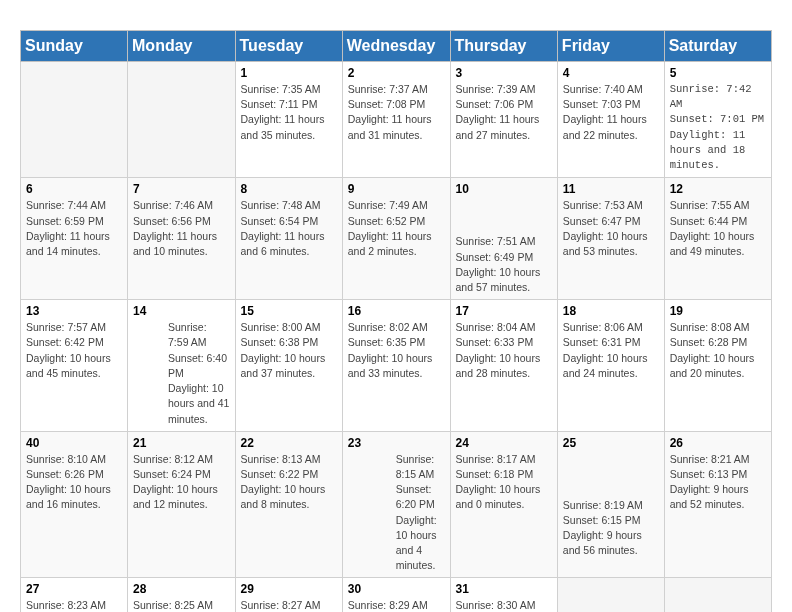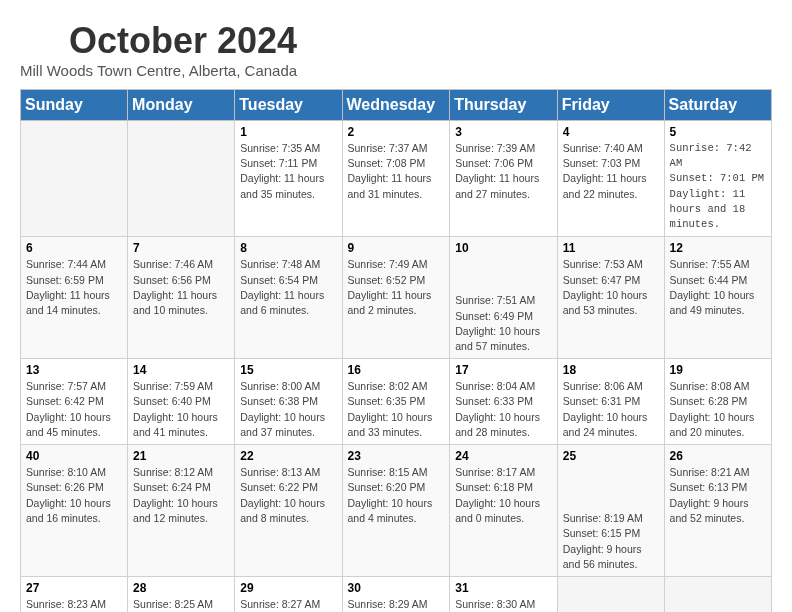--- a/index.html
+++ b/index.html
@@ -75,24 +75,20 @@
     }
     .logo-svg {
       width: 90px;
       height: 45px;
     }
   </style>
 </head>
 <body>
 
 <div class="header">
-  <div class="title-block">
-    <h1>October 2024</h1>
-    <h2>Mill Woods Town Centre, Alberta, Canada</h2>
-  </div>
 </div>
 
 <table class="calendar">
   <thead>
     <tr id="header-row">
         <th>Sunday</th>
         <th>Monday</th>
         <th>Tuesday</th>
         <th>Wednesday</th>
         <th>Thursday</th>
@@ -181,21 +177,21 @@
       </tr>
       <tr>
         <td>
           <span class="day-num">13</span>
           <div class="day-detail" style="white-space: pre-line;">Sunrise: 7:57 AM
 Sunset: 6:42 PM
 Daylight: 10 hours and 45 minutes.</div>
         </td>
         <td>
           <span class="day-num">14</span>
-          <div class="day-detail" style="white-space: pre-line;">Sunrise: 7:59 AM
+          <div class="day-detail" style="white-space: pre-line; margin-left: 35px;">Sunrise: 7:59 AM
 Sunset: 6:40 PM
 Daylight: 10 hours and 41 minutes.</div>
         </td>
         <td>
           <span class="day-num">15</span>
           <div class="day-detail" style="white-space: pre-line;">Sunrise: 8:00 AM
 Sunset: 6:38 PM
 Daylight: 10 hours and 37 minutes.</div>
         </td>
         <td>
@@ -237,21 +233,21 @@
 Daylight: 10 hours and 12 minutes.</div>
         </td>
         <td>
           <span class="day-num">22</span>
           <div class="day-detail" style="white-space: pre-line;">Sunrise: 8:13 AM
 Sunset: 6:22 PM
 Daylight: 10 hours and 8 minutes.</div>
         </td>
         <td>
           <span class="day-num">23</span>
-          <div class="day-detail" style="white-space: pre-line;">Sunrise: 8:15 AM
+          <div class="day-detail" style="white-space: pre-line; margin-left: 48px;">Sunrise: 8:15 AM
 Sunset: 6:20 PM
 Daylight: 10 hours and 4 minutes.</div>
         </td>
         <td>
           <span class="day-num">24</span>
           <div class="day-detail" style="white-space: pre-line;">Sunrise: 8:17 AM
 Sunset: 6:18 PM
 Daylight: 10 hours and 0 minutes.</div>
         </td>
         <td>

